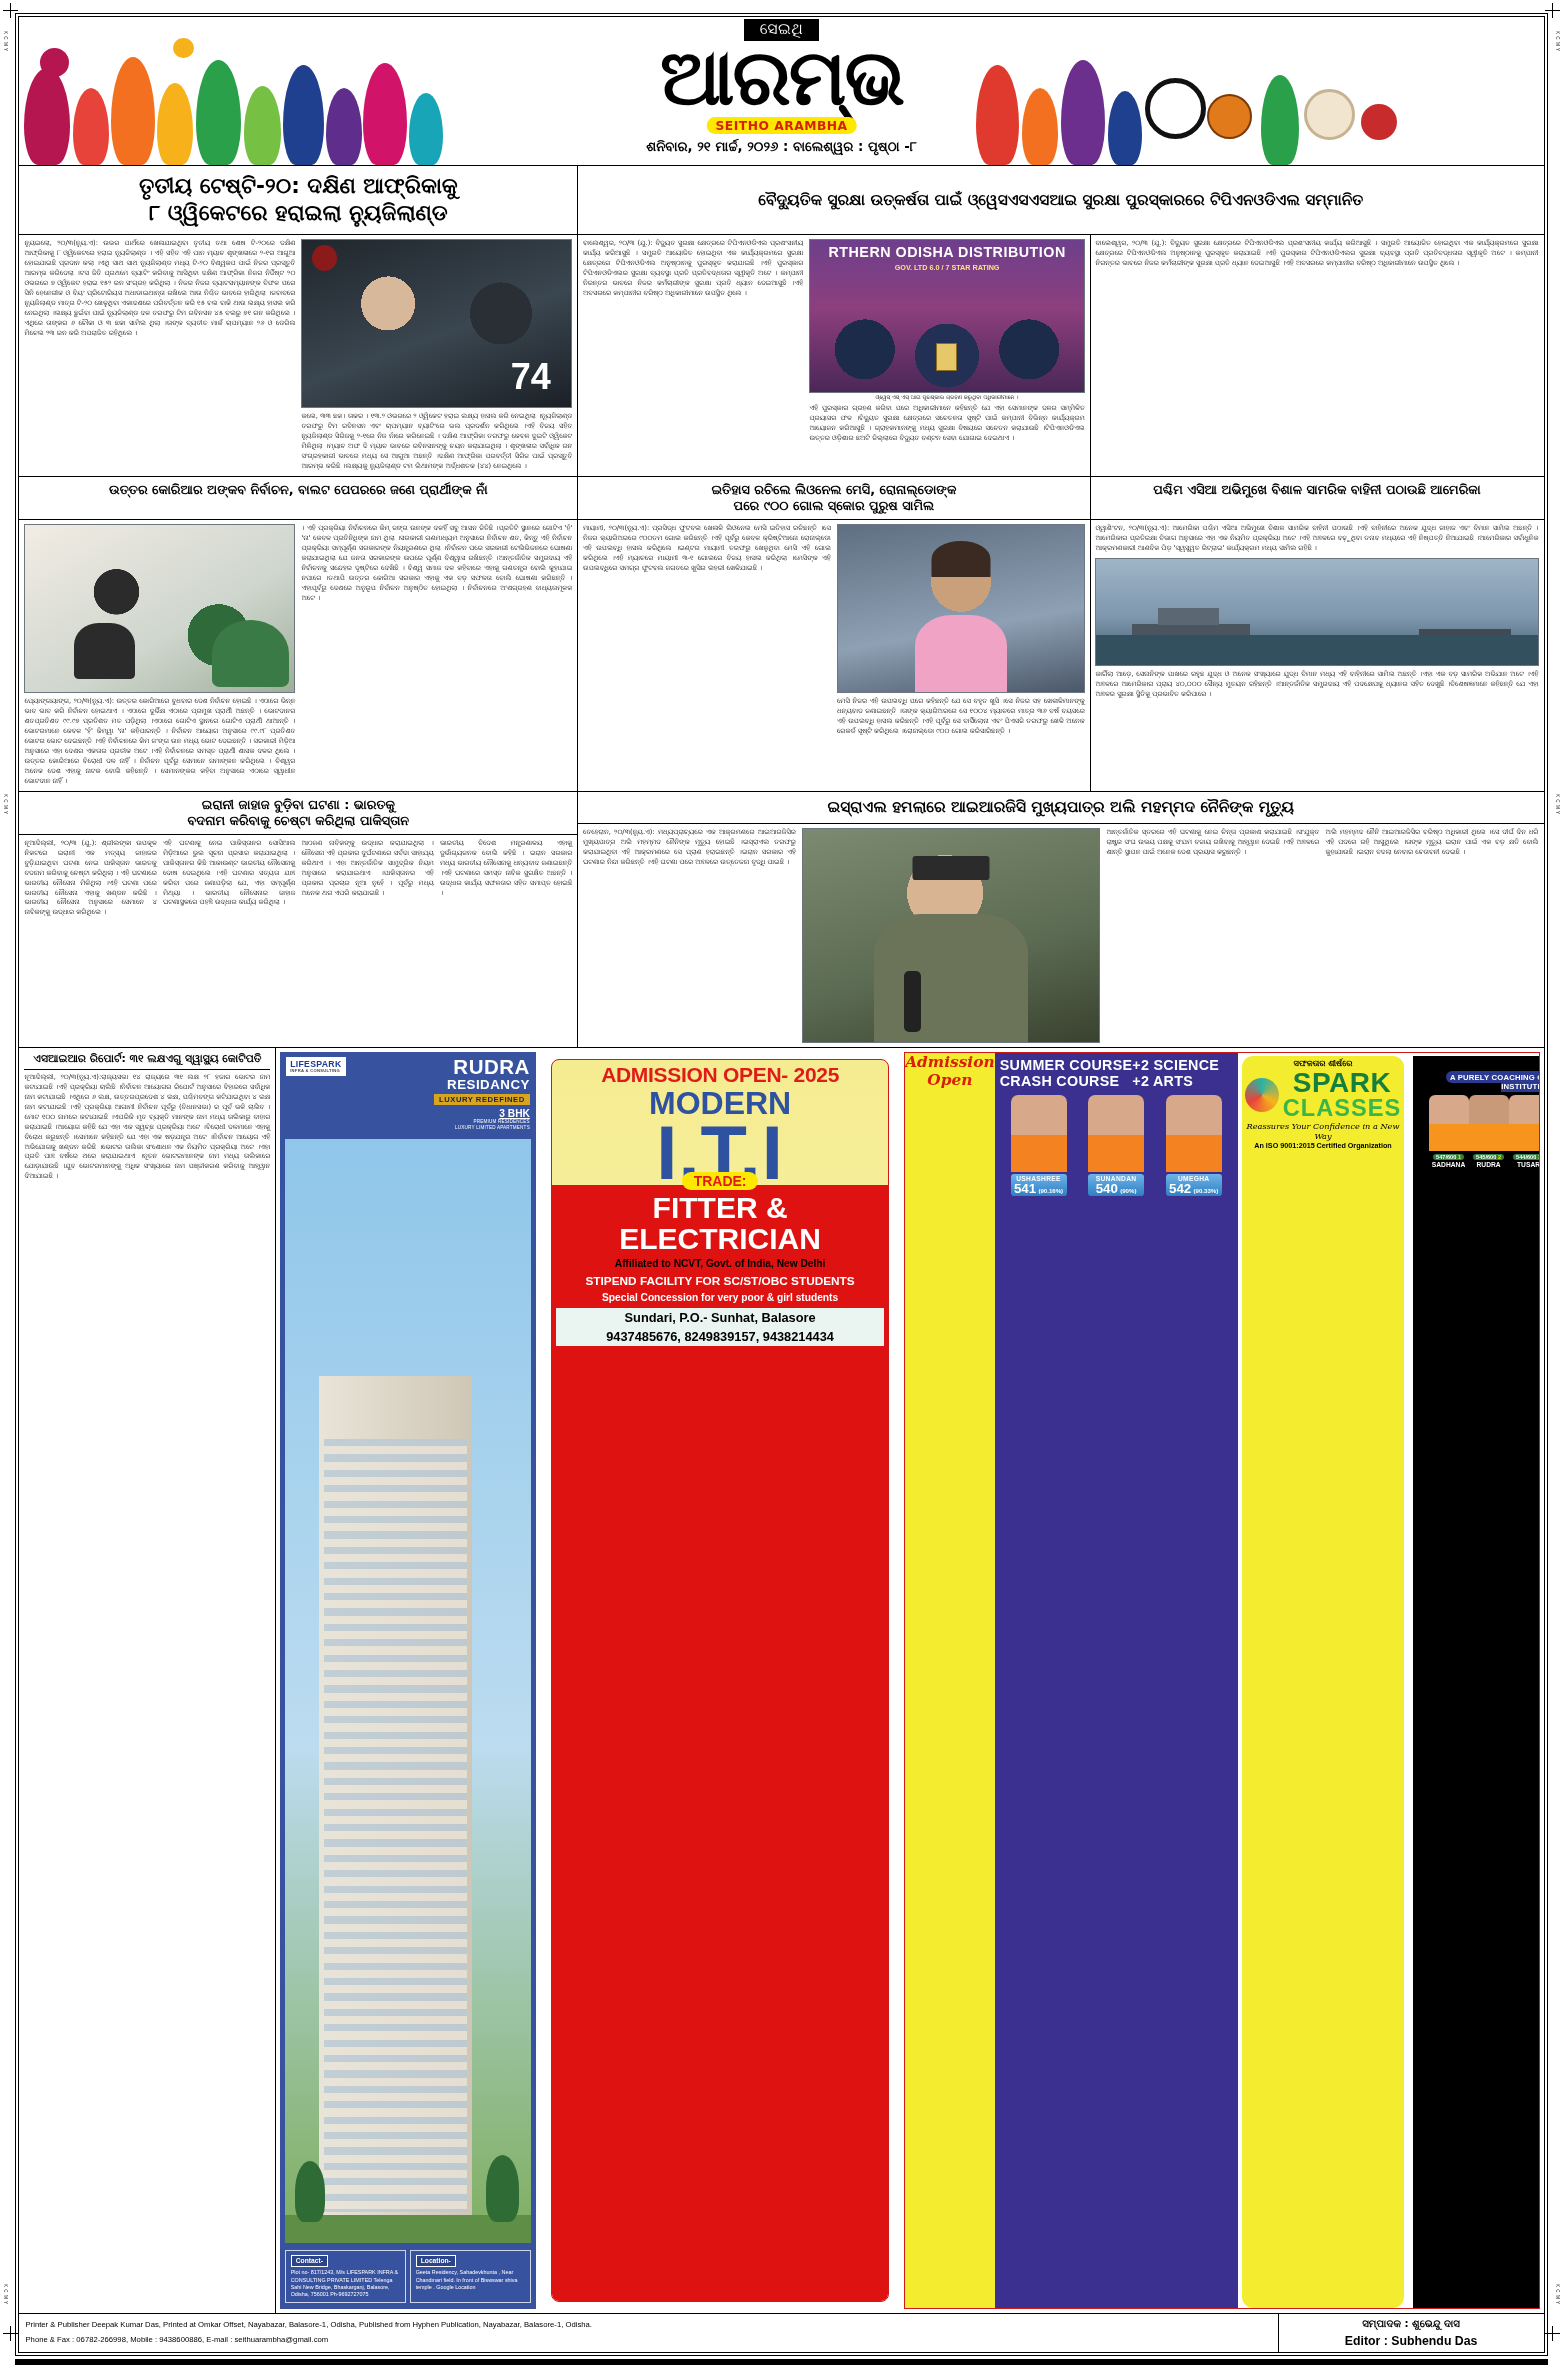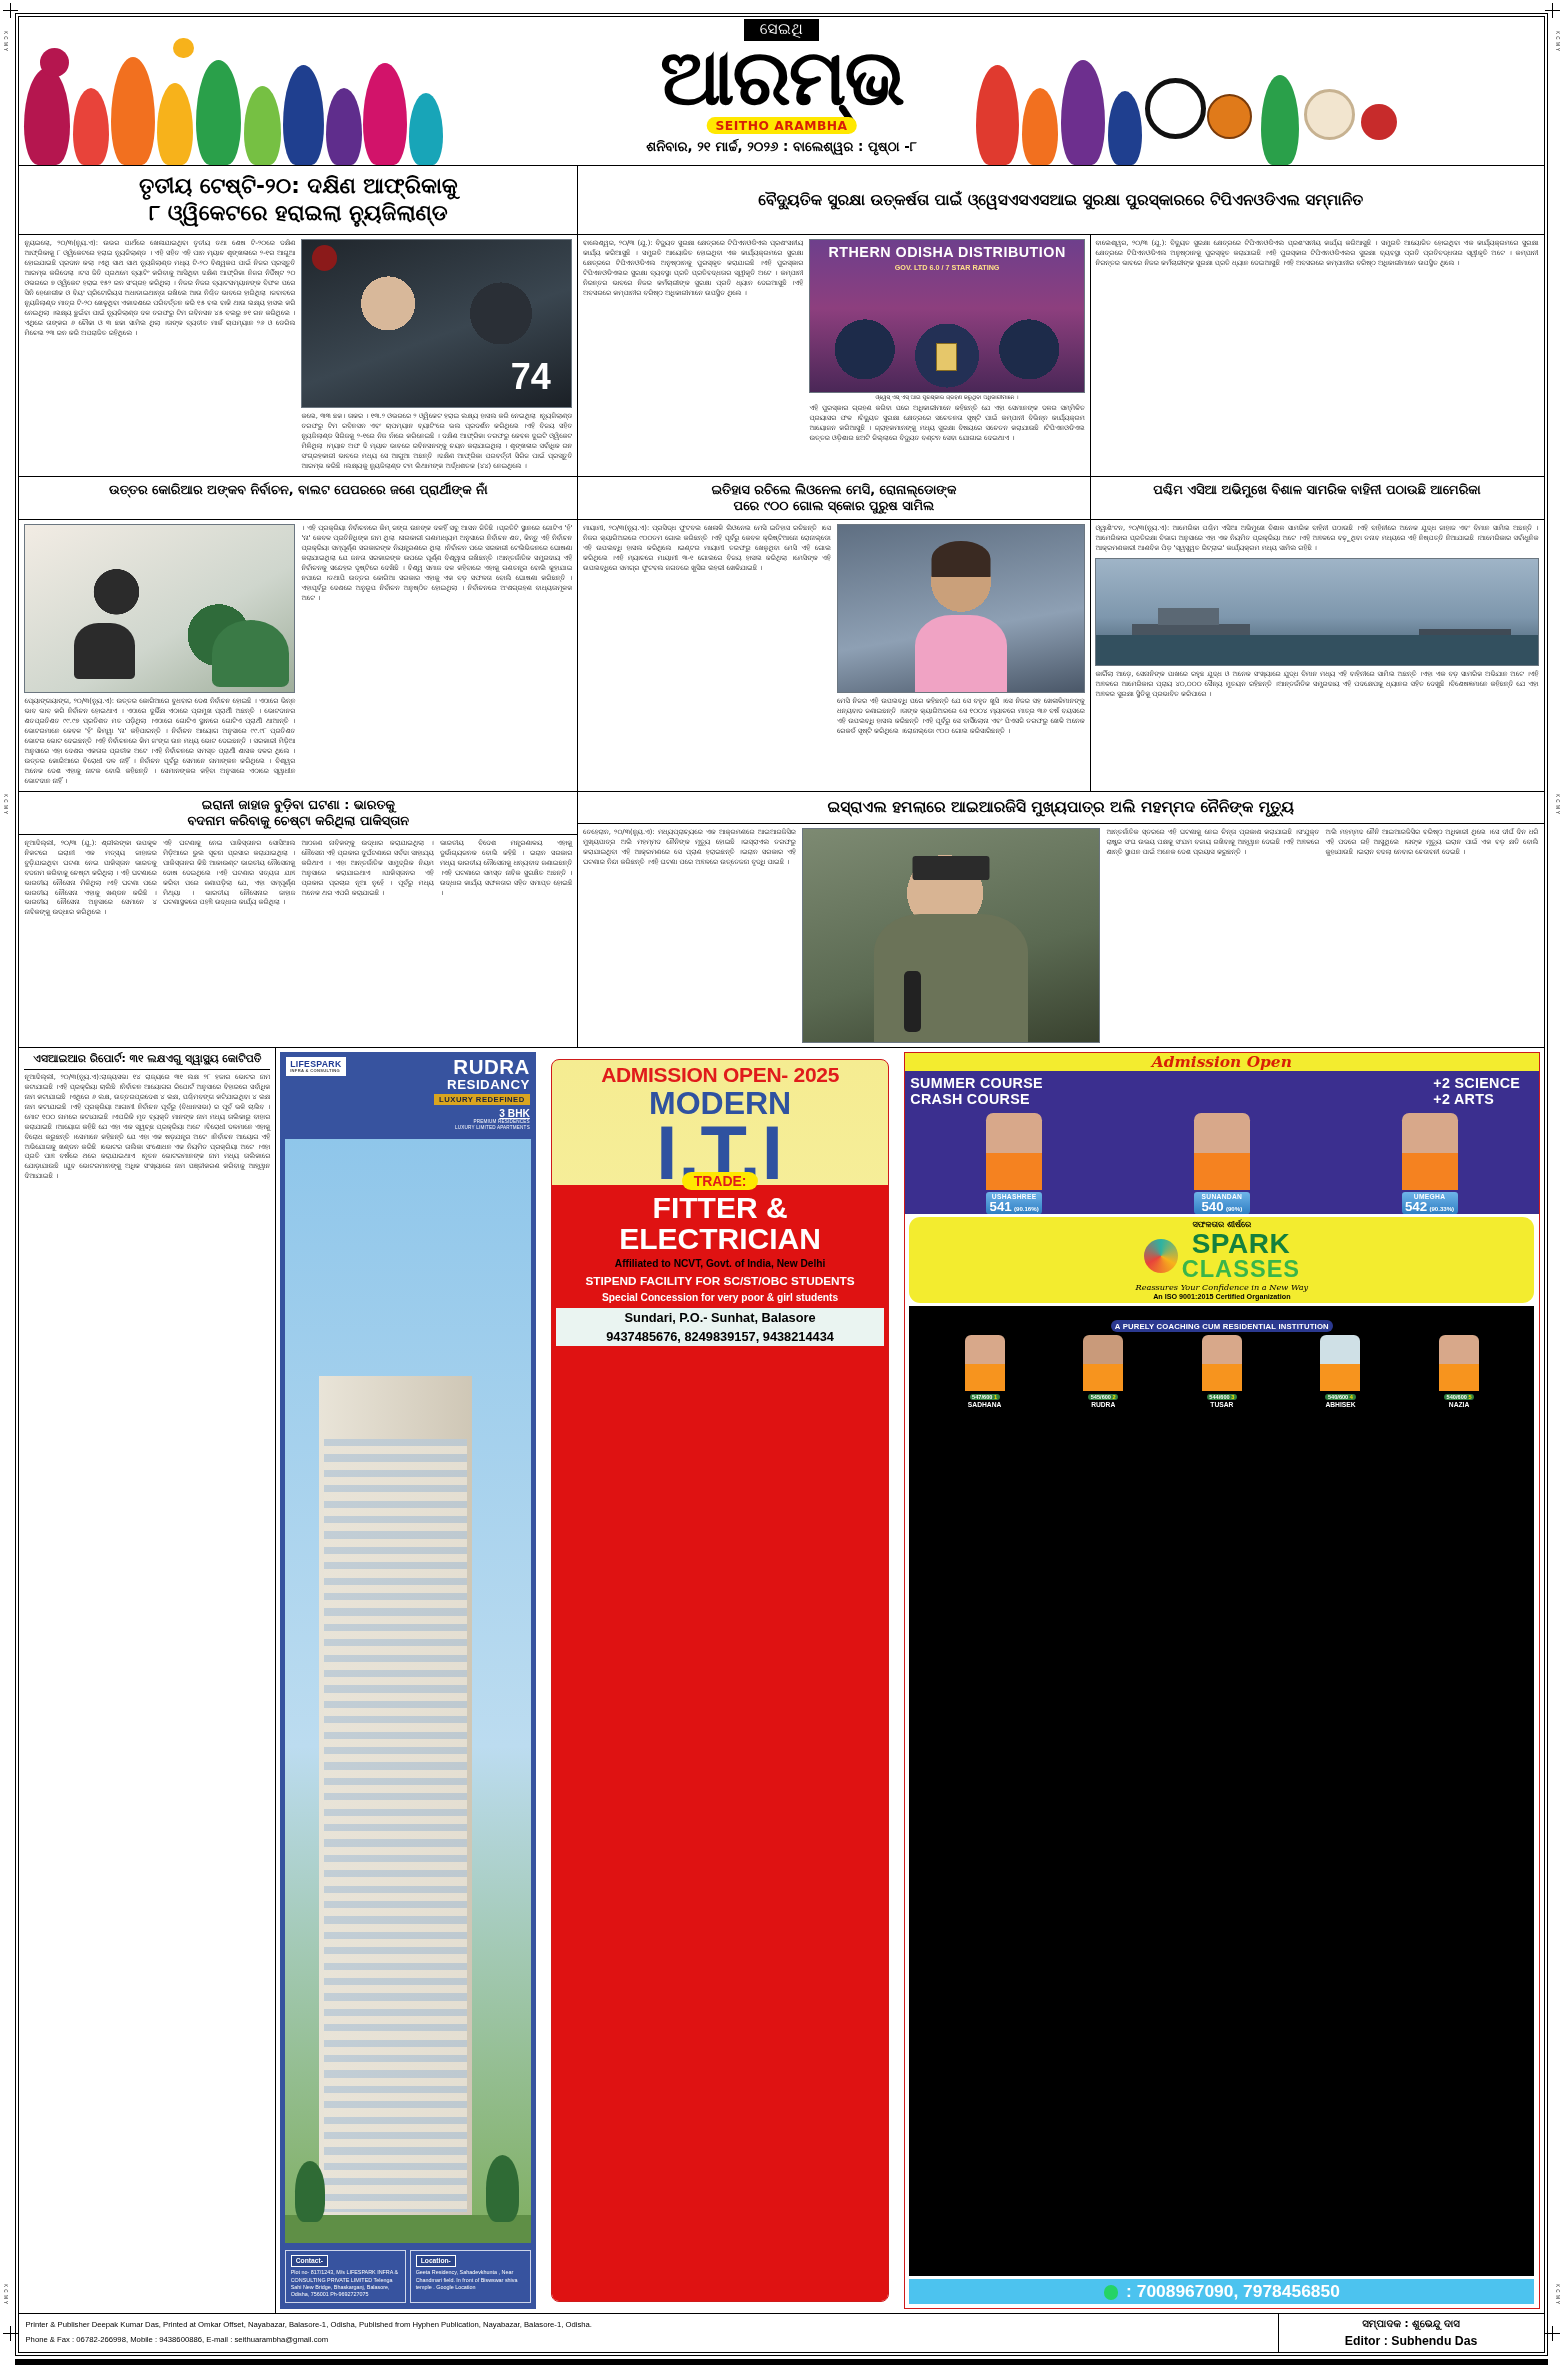--- a/index.html
+++ b/index.html
@@ -440,21 +440,21 @@
         <div class="iti-fe" style="margin-top:3.1px;">FITTER &amp;</div>
         <div class="iti-fe">ELECTRICIAN</div>
         <div class="iti-aff" style="margin-top:3.1px;">Affiliated to NCVT, Govt. of India, New Delhi</div>
         <div class="iti-stip" style="margin-top:5.1px;">STIPEND FACILITY FOR SC/ST/OBC STUDENTS</div>
         <div class="iti-conc" style="margin-top:4.1px;">Special Concession for very poor &amp; girl students</div>
         <div class="iti-addr" style="margin:5.1px 4.1px 0;">Sundari, P.O.- Sunhat, Balasore</div>
         <div class="iti-addr" style="margin:0 4.1px;border-top:0;">9437485676, 8249839157, 9438214434</div>
       </div>
     </div>
 
-    <div class="ad-spark" style="flex:1;margin:4.1px;display:flex;flex-direction:column;">
+    <div class="ad-spark" style="flex:1;margin:4.1px;display:flex;flex-direction:row;">
       <div class="sp-adm">Admission Open</div>
       <div class="sp-blue" style="flex:0 0 auto;">
         <div style="display:flex;justify-content:space-between;">
           <div>
             <div class="sp-course">SUMMER COURSE</div>
             <div class="sp-course">CRASH COURSE</div>
           </div>
           <div style="padding-right:13.3px;">
             <div class="sp-course">+2 SCIENCE</div>
             <div class="sp-course">+2 ARTS</div>

